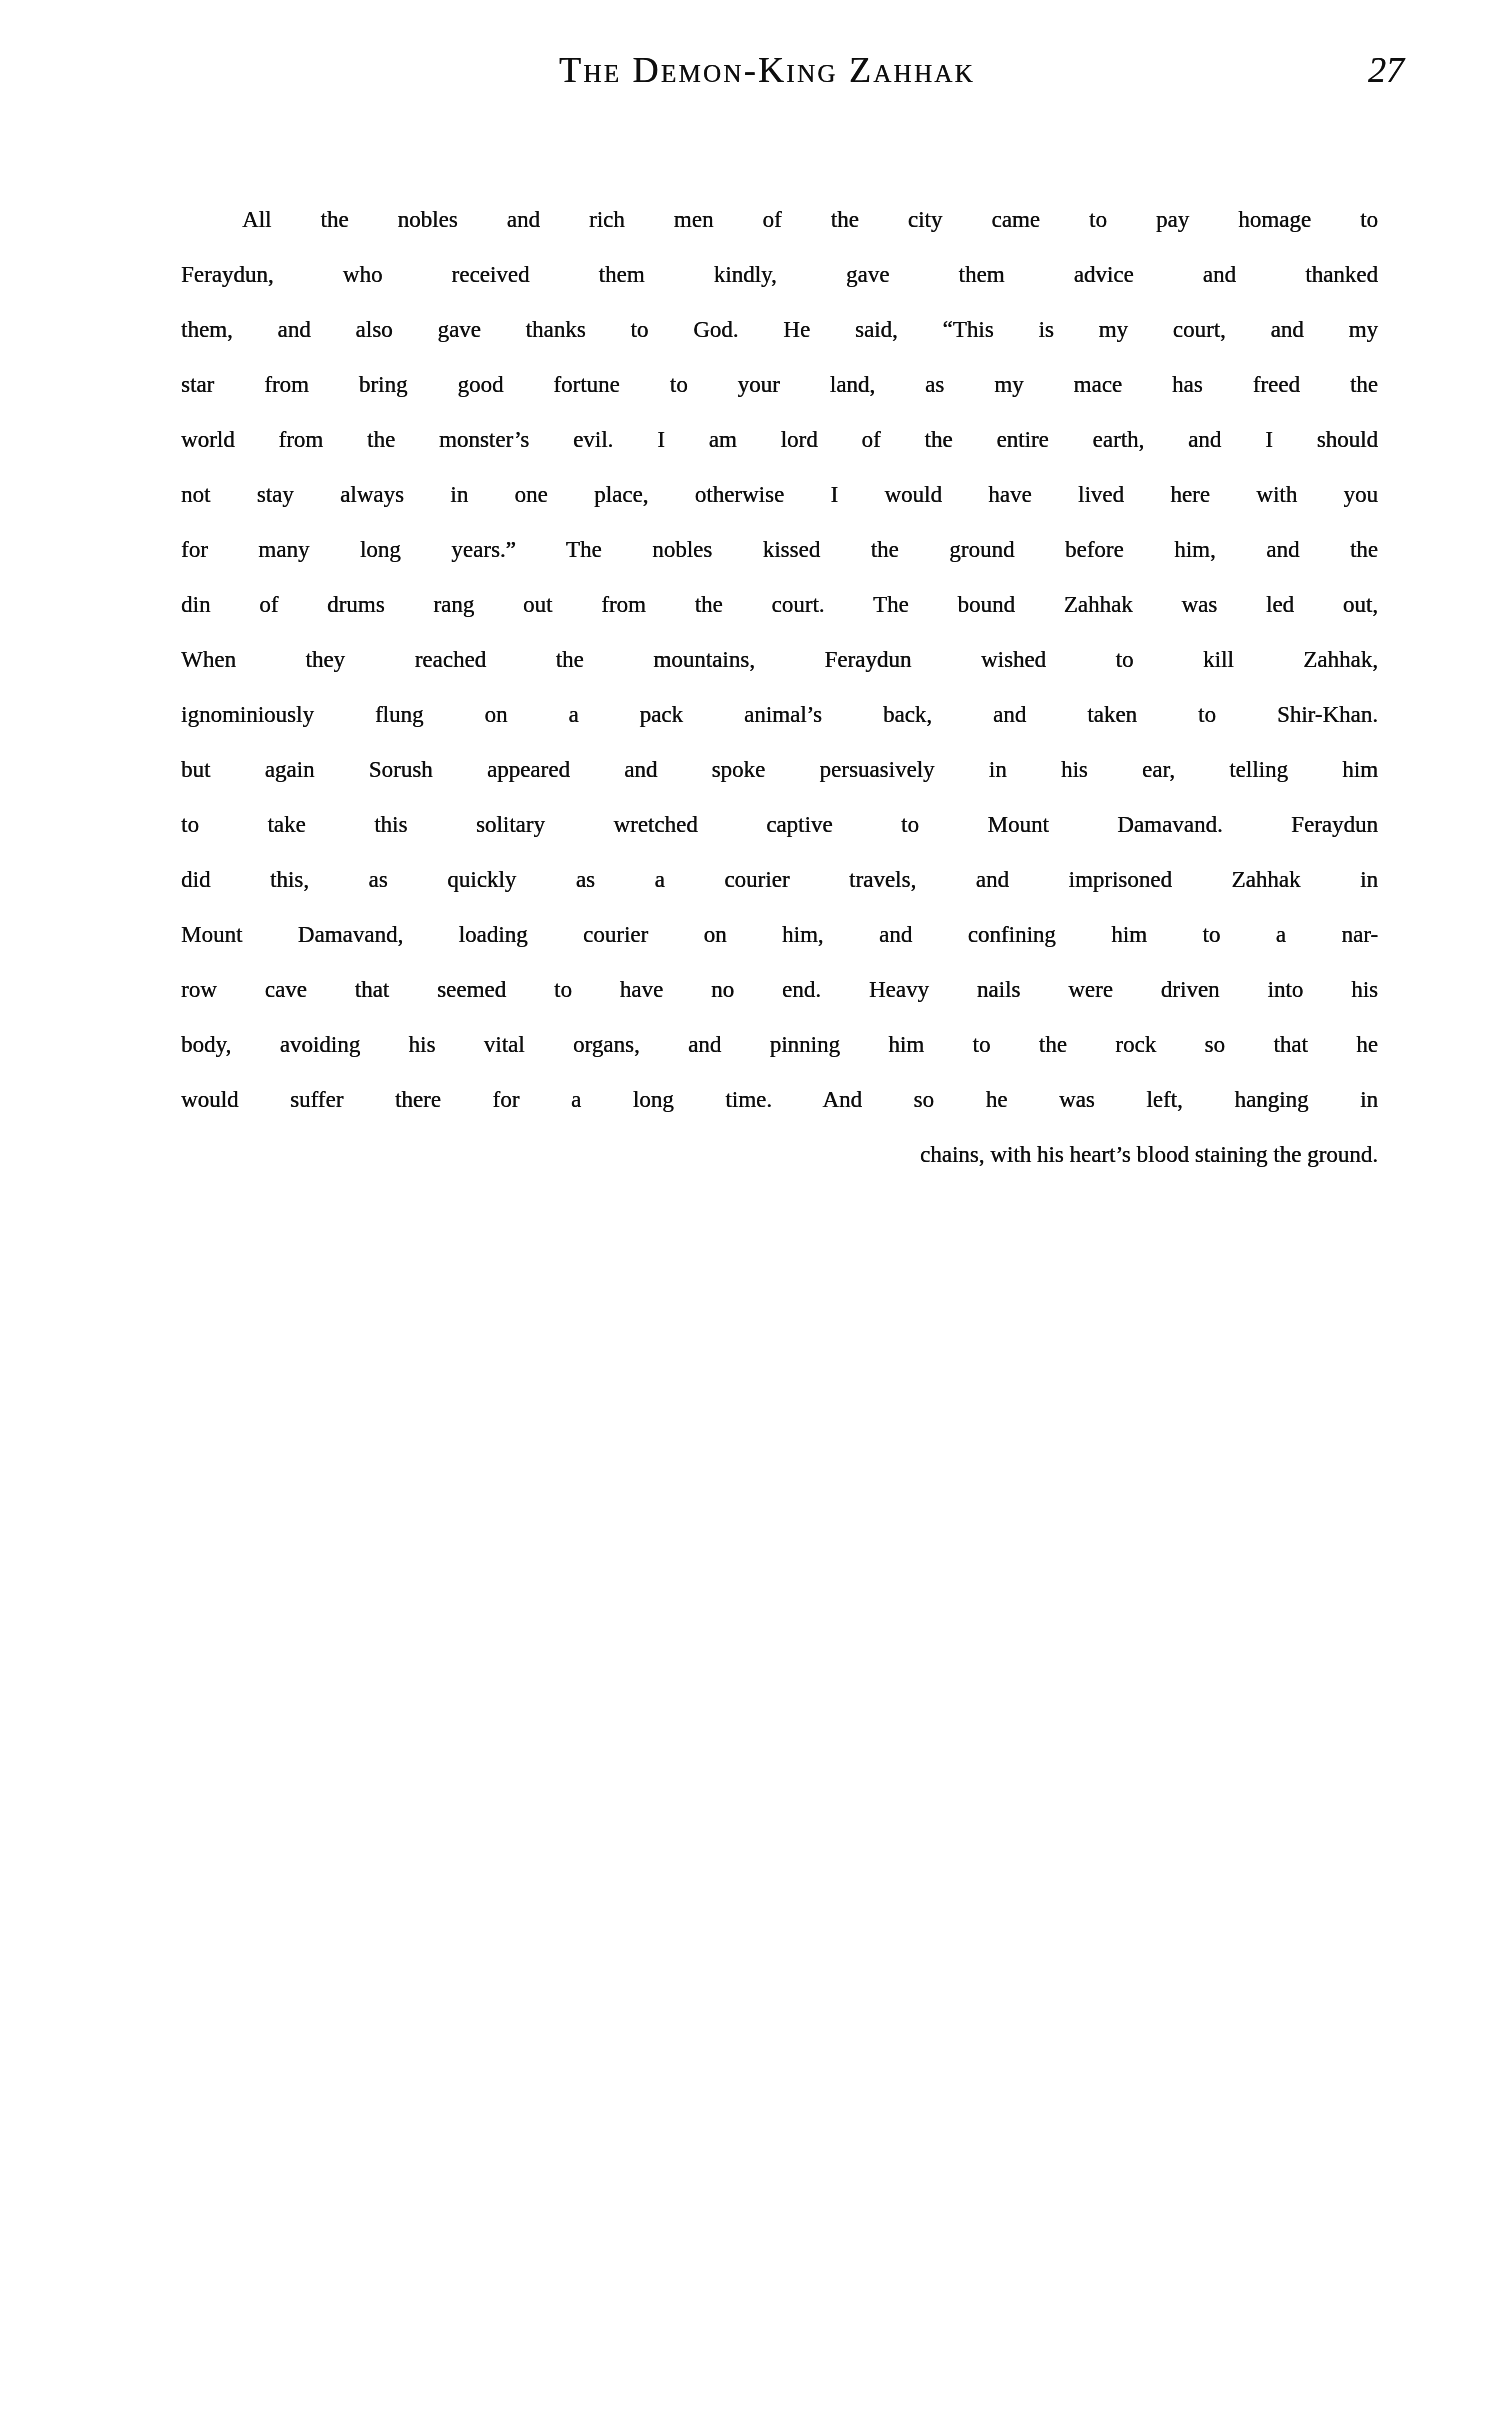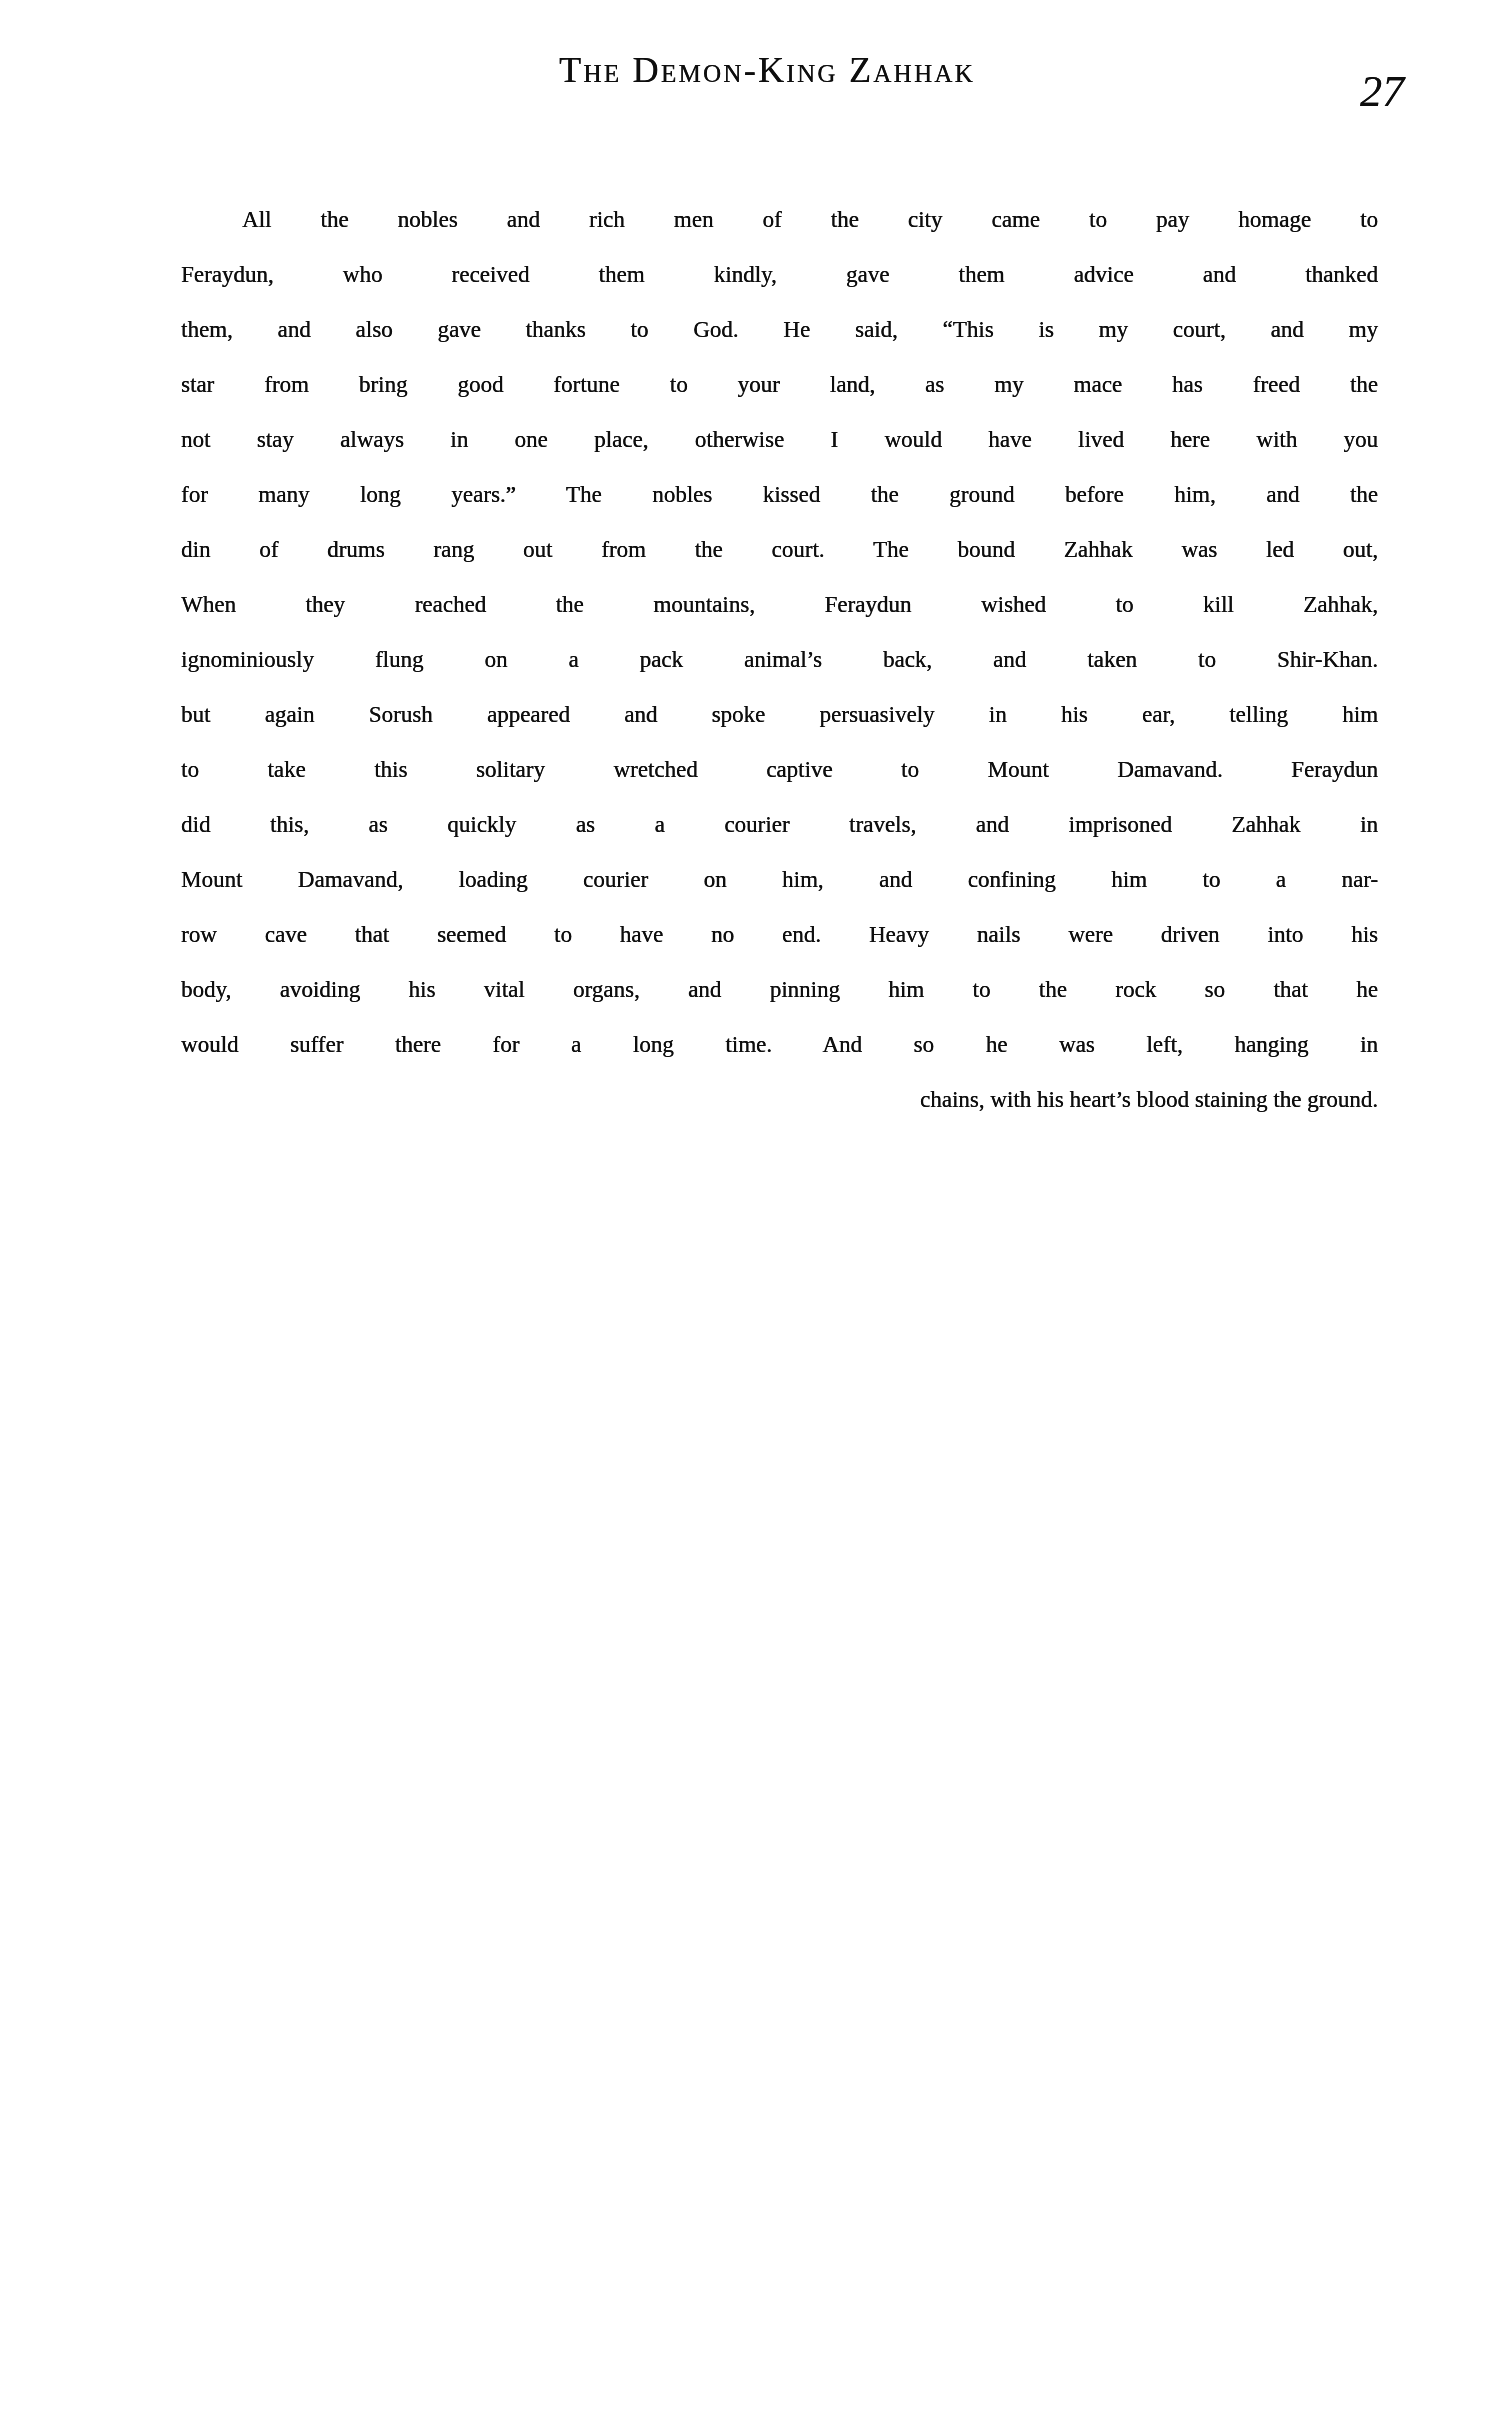--- a/index.html
+++ b/index.html
@@ -33,24 +33,23 @@
     line-height: 44px;
     letter-spacing: 2.3px;
     white-space: nowrap;
     text-shadow: 0.3px 0 0 currentColor;
   }
   .page-number {
     position: absolute;
     right: 130px;
     top: 0;
     font-style: italic;
-    font-size: 44px;
+    font-size: 36px;
     line-height: 44px;
     text-shadow: 0.2px 0 0 currentColor;
-    margin-top: 22px;
   }
   .body-text {
     position: absolute;
     left: 181px;
     top: 192px;
     width: 1197px;
     font-size: 23px;
     line-height: 55px;
     text-shadow: 0.3px 0 0 currentColor;
   }
@@ -75,20 +74,21 @@
 <div class="page" style="background: rgb(255, 255, 255); color: rgb(14, 14, 14);">
   <div class="running-header">
     <span class="chapter-title">The Demon-King Zahhak</span>
     <span class="page-number">27</span>
   </div>
   <div class="body-text" id="paragraph">
       <div class="line indent just">All the nobles and rich men of the city came to pay homage to</div>
       <div class="line just">Feraydun, who received them kindly, gave them advice and thanked</div>
       <div class="line just">them, and also gave thanks to God. He said, “This is my court, and my</div>
       <div class="line just">star from bring good fortune to your land, as my mace has freed the</div>
+      <div class="line just">world from the monster’s evil. I am lord of the entire earth, and I should</div>
       <div class="line just">not stay always in one place, otherwise I would have lived here with you</div>
       <div class="line just">for many long years.” The nobles kissed the ground before him, and the</div>
       <div class="line just">din of drums rang out from the court. The bound Zahhak was led out,</div>
       <div class="line just">When they reached the mountains, Feraydun wished to kill Zahhak,</div>
       <div class="line just">ignominiously flung on a pack animal’s back, and taken to Shir-Khan.</div>
       <div class="line just">but again Sorush appeared and spoke persuasively in his ear, telling him</div>
       <div class="line just">to take this solitary wretched captive to Mount Damavand. Feraydun</div>
       <div class="line just">did this, as quickly as a courier travels, and imprisoned Zahhak in</div>
       <div class="line just">Mount Damavand, loading courier on him, and confining him to a nar-</div>
       <div class="line just">row cave that seemed to have no end. Heavy nails were driven into his</div>

